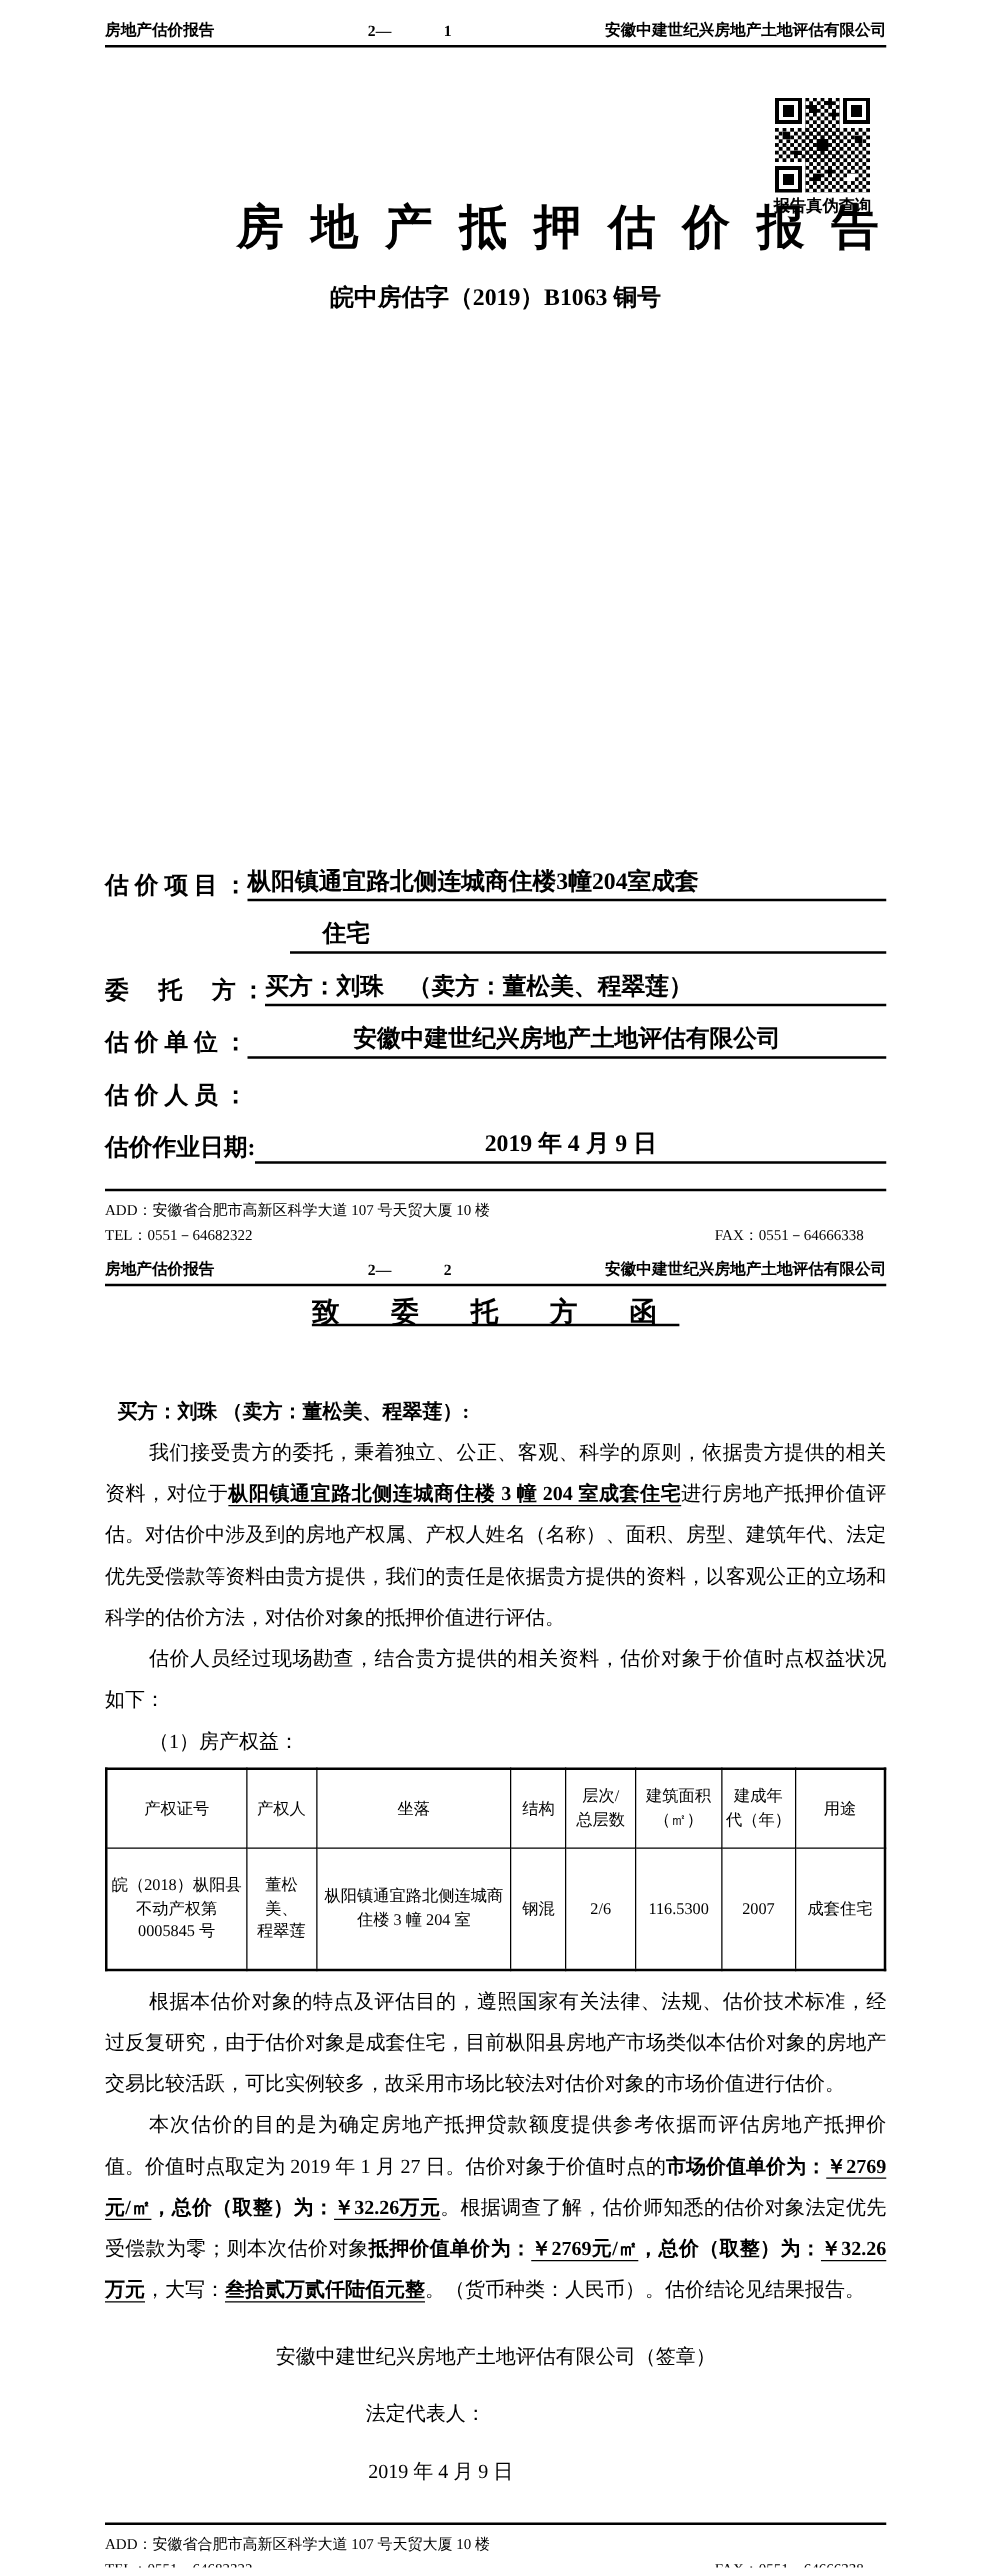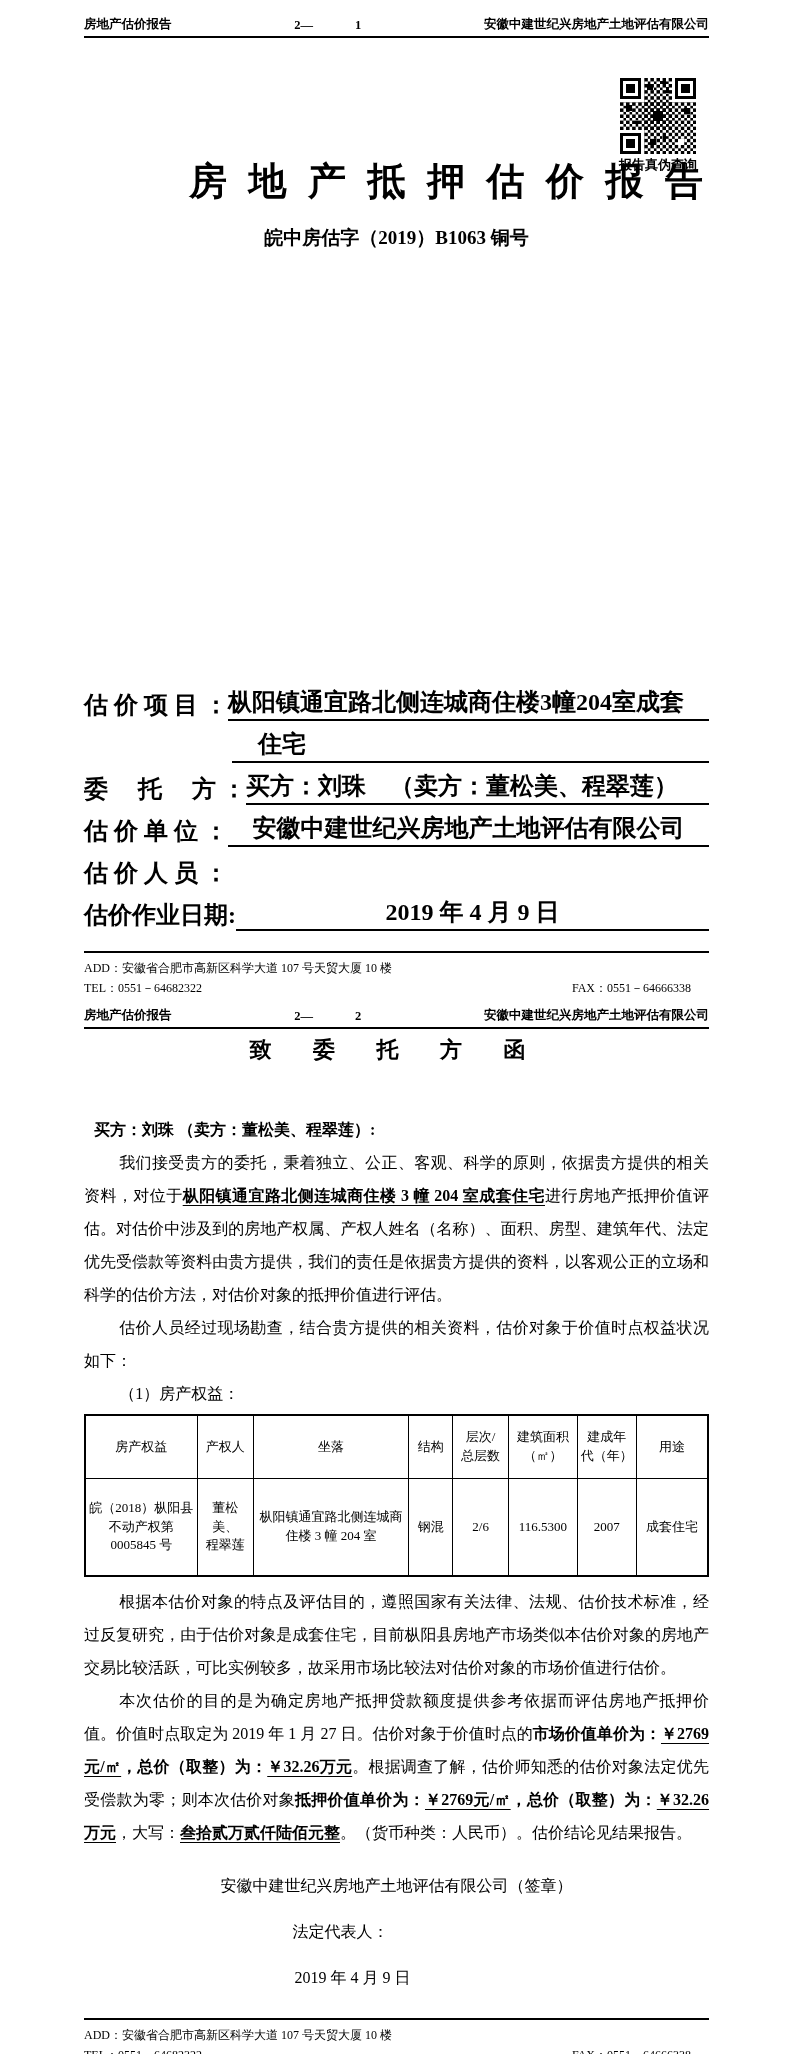--- a/index.html
+++ b/index.html
@@ -28,39 +28,39 @@
   .qr-caption{font-weight:bold;font-size:13px;margin-top:2px;white-space:nowrap;}
 
   
   .main-title{
     margin-top:118px;text-align:right;
     font-size:38px;font-weight:bold;letter-spacing:6px;white-space:nowrap;
   }
   .doc-number{margin-top:18px;text-align:center;font-size:19px;font-weight:bold;}
 
   
-  .form{margin-top:428px;font-size:24px;font-weight:bold;}
+  .form{margin-top:428px;font-size:19px;font-weight:bold;}
   .f-row{display:flex;align-items:flex-end;height:42px;}
   .f-label{white-space:pre;flex:0 0 auto;}
   .f-value{flex:1 1 auto;border-bottom:2px solid #000;white-space:nowrap;padding-bottom:1px;}
   .f-value.center{text-align:center;}
   .f-value.pad{padding-left:26px;}
   .f-spacer{flex:0 0 148px;}
 
   
   .page-footer{border-top:2px solid #000;padding-top:7px;font-size:12px;}
   .page-footer .add-line{margin-bottom:3px;}
   .telfax{display:flex;justify-content:space-between;padding-right:18px;}
   .footer1{margin-top:20px;}
   .footer-abs{position:absolute;left:84px;right:84px;bottom:6px;}
 
   
   .letter-title{
     text-align:center;font-size:22px;font-weight:bold;letter-spacing:18px;
-    margin-top:6px;white-space:nowrap;
+    margin-top:6px;white-space:nowrap;text-decoration:underline;
   }
   .body-text{font-size:16px;line-height:33px;text-align:justify;margin-top:48px;}
   .salutation{font-weight:bold;margin-top:12px;padding-left:10px;}
   p.para{margin:0;text-indent:2.2em;}
   .list-line{padding-left:2.2em;}
   .bu{font-weight:bold;text-decoration:underline;text-underline-offset:4px;}
   .b{font-weight:bold;}
 
   
   table.prop{
@@ -195,21 +195,21 @@
             <col style="width:9%">
             <col style="width:25%">
             <col style="width:7%">
           <col style="width:9%">
             <col style="width:11%">
             <col style="width:9.5%">
             <col style="width:11.5%">
         </colgroup>
         <thead>
           <tr>
-            <th class="pre">房产权益</th>
+            <th class="pre">产权证号</th>
             <th class="pre">产权人</th>
             <th class="pre">坐落</th>
             <th class="pre">结构</th>
             <th class="pre">层次/
 总层数</th>
             <th class="pre">建筑面积
 （㎡）</th>
             <th class="pre">建成年
 代（年）</th>
             <th class="pre">用途</th>

